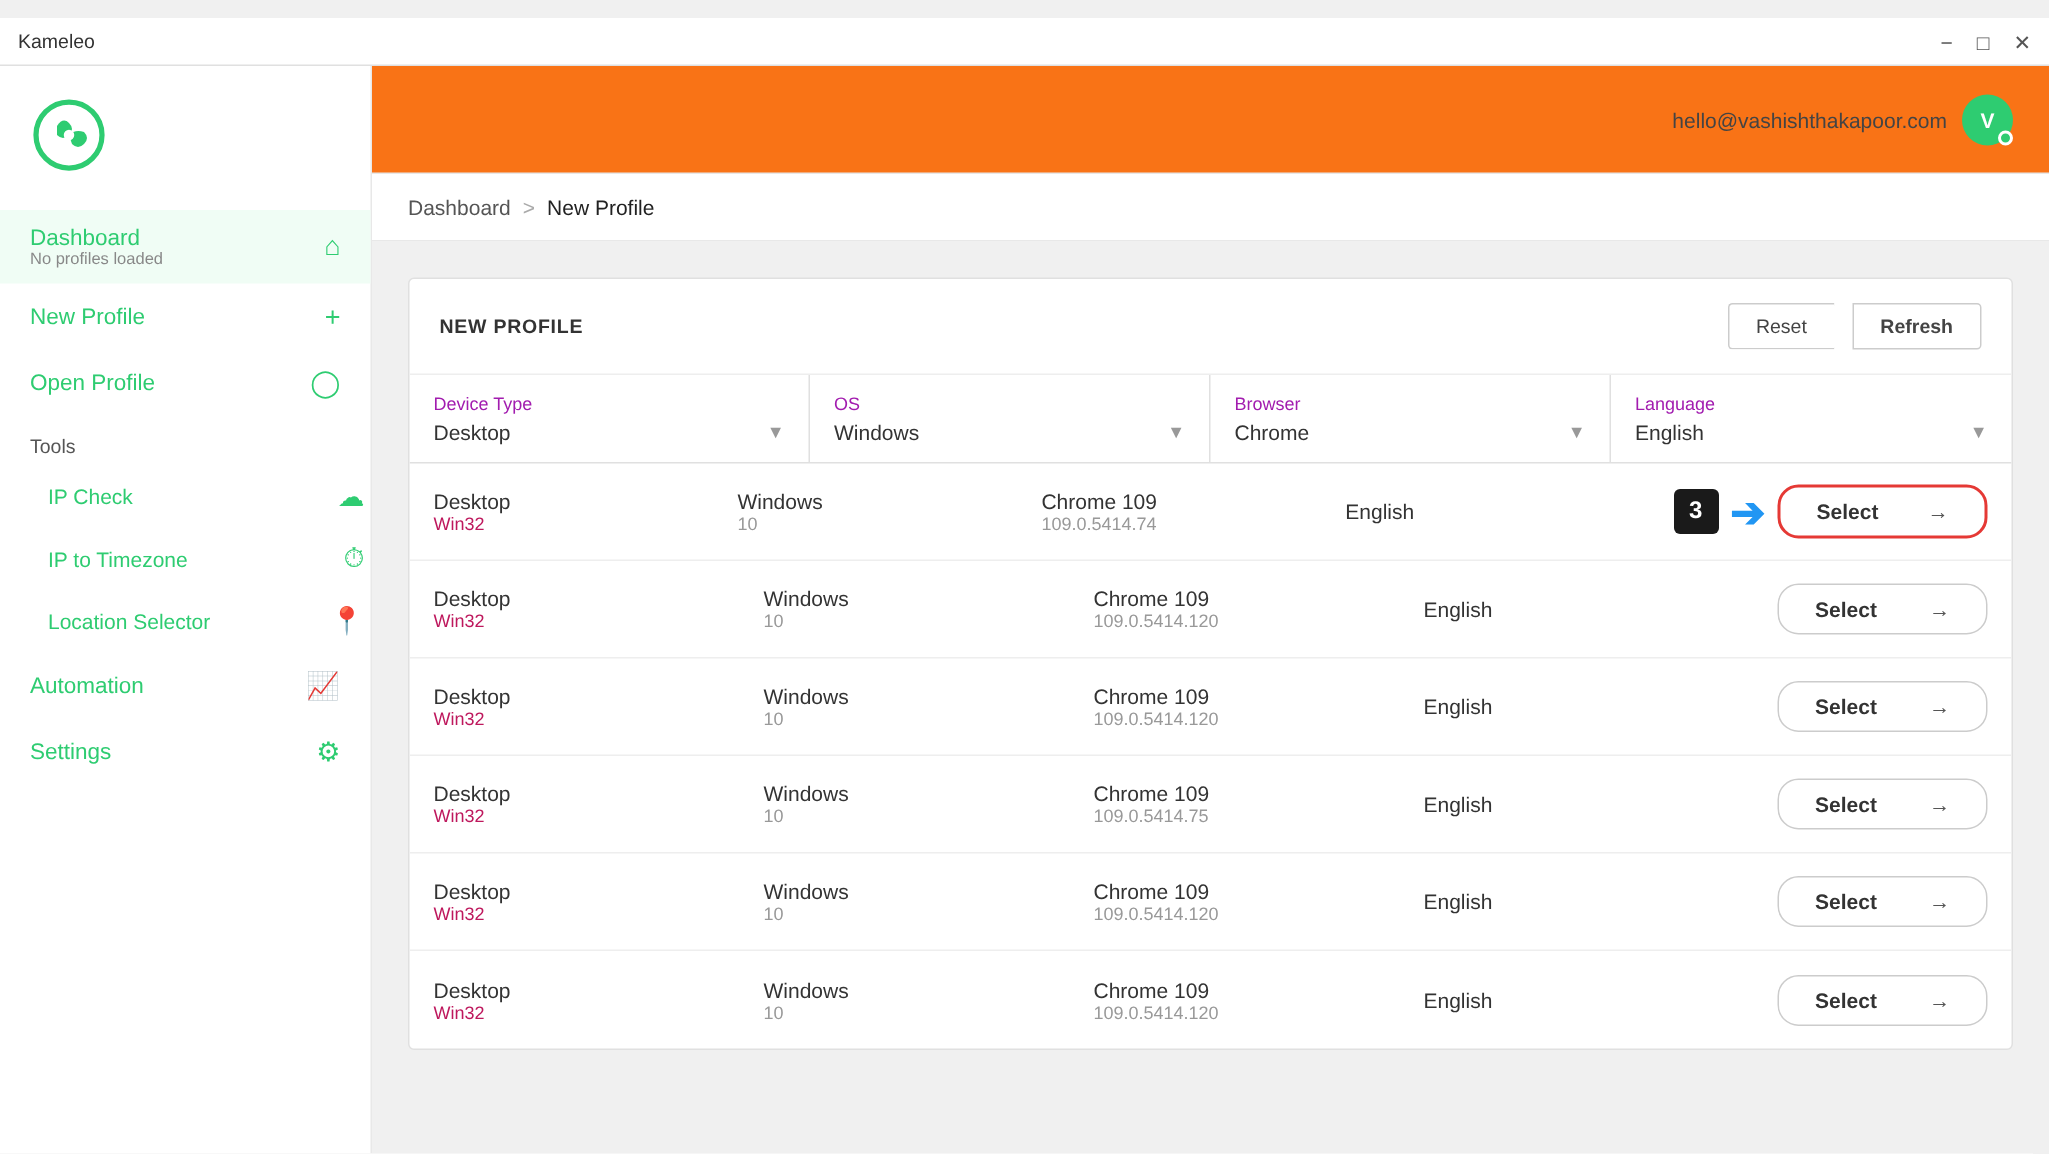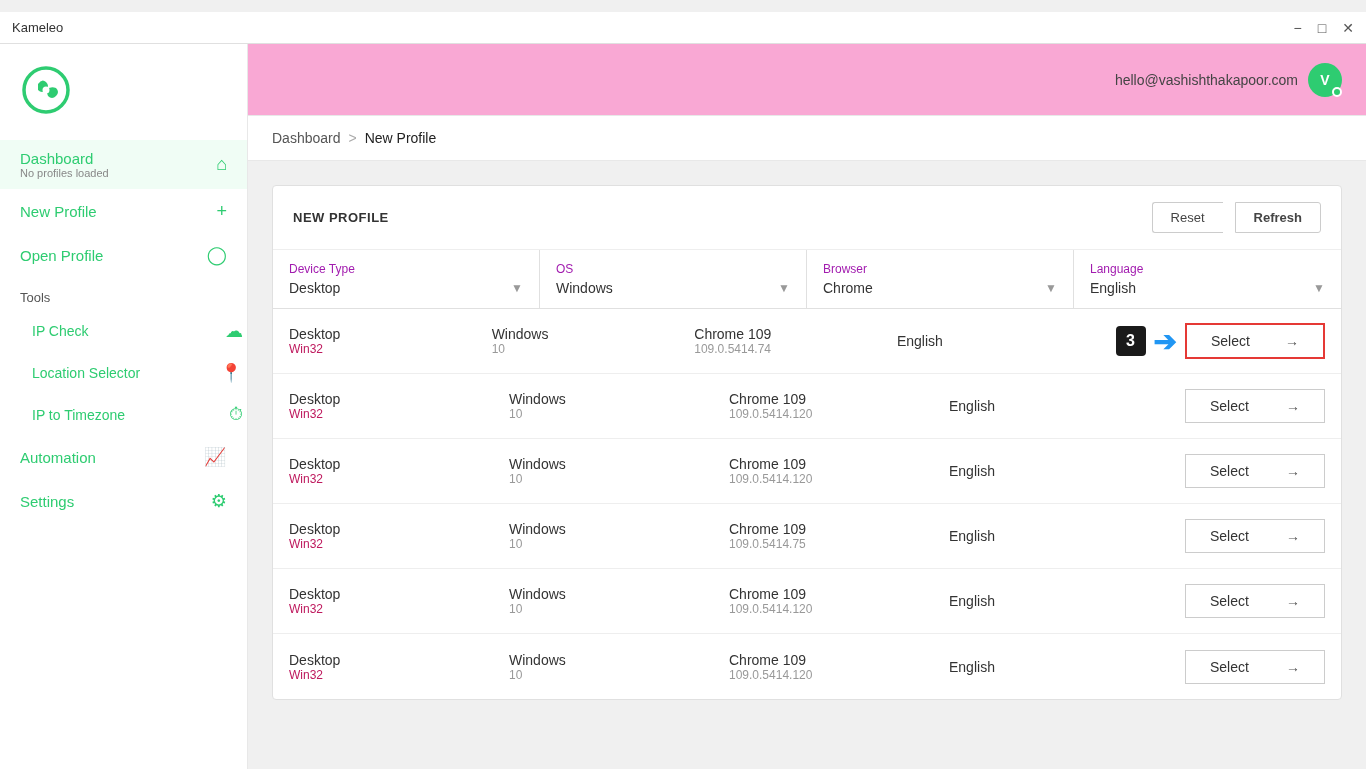--- a/index.html
+++ b/index.html
@@ -67,21 +67,21 @@
       font-size: 14px;
       color: #2ecc71;
     }
 
     
     .main-content { flex: 1; display: flex; flex-direction: column; overflow: hidden; }
 
     
     .topbar {
       height: 72px;
-      background: #f9a8d4;
+      background: #f97316;
       display: flex;
       align-items: center;
       justify-content: flex-end;
       padding: 0 24px;
       border-bottom: 1px solid #e8e8e8;
     }
     .user-info { display: flex; align-items: center; gap: 10px; }
     .user-email { font-size: 14px; color: #444; }
     .user-avatar {
       width: 34px; height: 34px;
@@ -190,27 +190,28 @@
     .cell-browser .browser-ver { font-size: 12px; color: #999; }
     .cell-lang { font-size: 14px; color: #333; }
     .cell-action { display: flex; align-items: center; gap: 8px; padding: 8px 0 8px 16px; }
 
     .btn-select {
       padding: 8px 24px;
       font-size: 14px;
       border: 1px solid #ccc;
       background: #fff;
       cursor: pointer;
-      border-radius: 0;
+      border-radius: 14px;
       display: flex;
       align-items: center;
       gap: 8px;
       min-width: 140px;
       justify-content: space-between;
       color: #333;
+      font-weight: bold;
     }
     .btn-select.highlighted {
       border: 2px solid #e53935;
     }
     .select-arrow { color: #555; font-size: 14px; }
 
     
     .step-badge {
       width: 30px; height: 30px;
       background: #1a1a1a;
@@ -282,26 +283,26 @@
         <span class="nav-item-icon">◯</span>
       </div>
       <div class="nav-section-label">
         <span>Tools</span>
       </div>
       <div class="nav-sub-item">
         <span>IP Check</span>
         <span class="nav-item-icon">☁</span>
       </div>
       <div class="nav-sub-item">
+        <span>IP to Timezone</span>
+        <span class="nav-item-icon">⏱</span>
+      </div>
+      <div class="nav-sub-item">
         <span>Location Selector</span>
         <span class="nav-item-icon">📍</span>
-      </div>
-      <div class="nav-sub-item">
-        <span>IP to Timezone</span>
-        <span class="nav-item-icon">⏱</span>
       </div>
       <div class="nav-item">
         <span>Automation</span>
         <span class="nav-item-icon">📈</span>
       </div>
       <div class="nav-item">
         <span>Settings</span>
         <span class="nav-item-icon">⚙</span>
       </div>
     </div>

